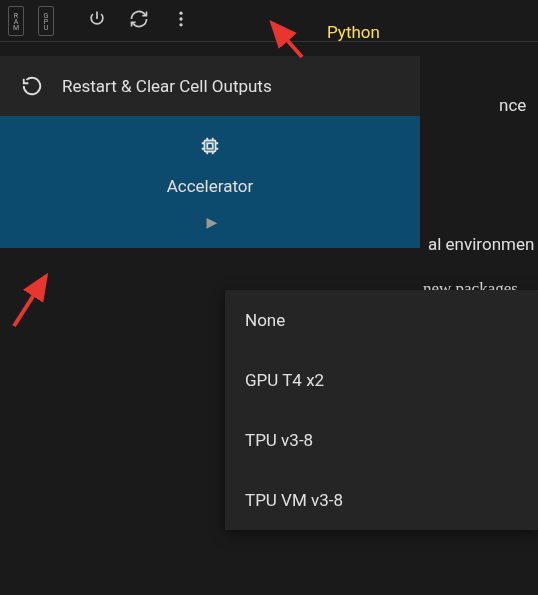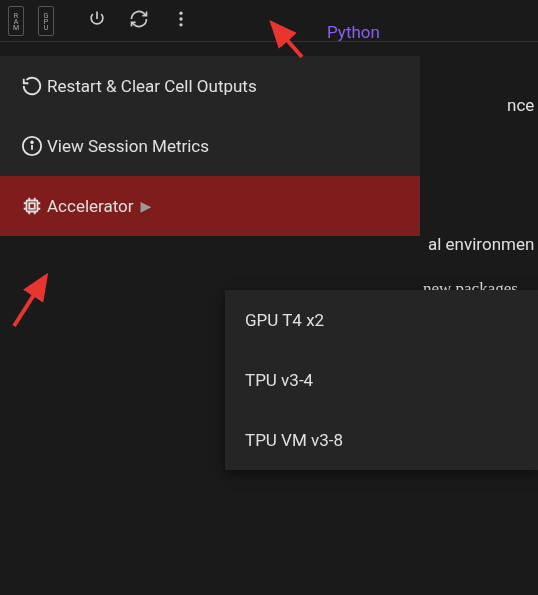--- a/index.html
+++ b/index.html
@@ -56,47 +56,48 @@
     }
     .toolbar-icon svg {
       width: 20px;
       height: 20px;
     }
     .header-text {
       position: absolute;
       left: 327px;
       top: 22px;
       font-size: 17px;
-      color: #8b5cf6;
+      color: #fde047;
     }
     .bg-text {
       position: absolute;
       color: #e0e0e0;
       font-size: 17px;
       white-space: nowrap;
     }
     .dropdown-menu {
       position: absolute;
       left: 0;
       top: 56px;
       width: 420px;
       background: #252525;
       z-index: 10;
     }
     .menu-item {
       display: flex;
       align-items: center;
       padding: 18px 20px;
-      gap: 3px;
+      gap: 18px;
       cursor: pointer;
       color: #e0e0e0;
       font-size: 17px;
     }
     .menu-item.highlighted {
-      background: #7f1d1d;
+      background: #0c4a6e;
+      flex-direction: column;
     }
     .menu-icon {
       width: 24px;
       height: 24px;
       display: flex;
       align-items: center;
       justify-content: center;
       flex-shrink: 0;
     }
     .menu-icon svg {
@@ -139,21 +140,21 @@
     }
     .arrow-annotation {
       position: absolute;
       pointer-events: none;
       z-index: 100;
     }
   </style>
 </head>
 <body>
 
-<div class="bg-text" style="left:499px; top:95px;margin-left:8px;">nce</div>
+<div class="bg-text" style="left:499px; top:95px;">nce</div>
 <div class="bg-text" style="left:428px; top:218px;margin-top:16px;">al environmen</div>
 <div class="bg-text" style="left:423px; top:279px;font-family:Liberation Serif, serif;">new packages</div>
 
 <div class="toolbar">
   <div class="monitor-group">
     <div class="monitor-box">
       <span style="writing-mode:vertical-rl;text-orientation:upright;letter-spacing:-2px;font-size:7px;">RAM</span>
     </div>
     <div class="monitor-box">
       <span style="writing-mode:vertical-rl;text-orientation:upright;letter-spacing:-2px;font-size:7px;">GPU</span>
@@ -193,49 +194,42 @@
 <div class="dropdown-menu">
   <div class="menu-item">
     <span class="menu-icon">
       <svg viewBox="0 0 24 24" fill="none" stroke="currentColor" stroke-width="2">
         <path d="M3 12a9 9 0 1 0 3-6.7"></path>
         <path d="M3 4v5h5"></path>
       </svg>
     </span>
     <span>Restart &amp; Clear Cell Outputs</span>
   </div>
-  <div class="menu-item">
-    <span class="menu-icon">
-      <svg viewBox="0 0 24 24" fill="none" stroke="currentColor" stroke-width="2">
-        <circle cx="12" cy="12" r="10"></circle>
-        <path d="M12 16v-5"></path>
-        <circle cx="12" cy="8" r="1" fill="currentColor"></circle>
-      </svg>
-    </span>
-    <span>View Session Metrics</span>
-  </div>
   <div class="menu-item highlighted">
     <span class="menu-icon">
       <svg viewBox="0 0 24 24" fill="none" stroke="currentColor" stroke-width="2">
         <rect x="6" y="6" width="12" height="12" rx="1"></rect>
         <rect x="9" y="9" width="6" height="6"></rect>
         <path d="M9 3v3M15 3v3M9 18v3M15 18v3M3 9h3M3 15h3M18 9h3M18 15h3"></path>
       </svg>
     </span>
     <span>Accelerator</span>
     <span class="submenu-arrow">▶</span>
   </div>
 </div>
 
 <div class="submenu">
   <div class="submenu-item">
+    <span>None</span>
+  </div>
+  <div class="submenu-item">
     <span>GPU T4 x2</span>
   </div>
   <div class="submenu-item">
-    <span>TPU v3-4</span>
+    <span>TPU v3-8</span>
   </div>
   <div class="submenu-item">
     <span>TPU VM v3-8</span>
   </div>
 </div>
 
 <svg class="arrow-annotation" style="left:262px; top:15px; width:50px; height:50px;">
   <defs>
     <marker id="ah1" markerWidth="8" markerHeight="8" refX="6" refY="3" orient="auto">
       <path d="M0,0 L7,3 L0,6 Z" fill="#e8352e"></path>

